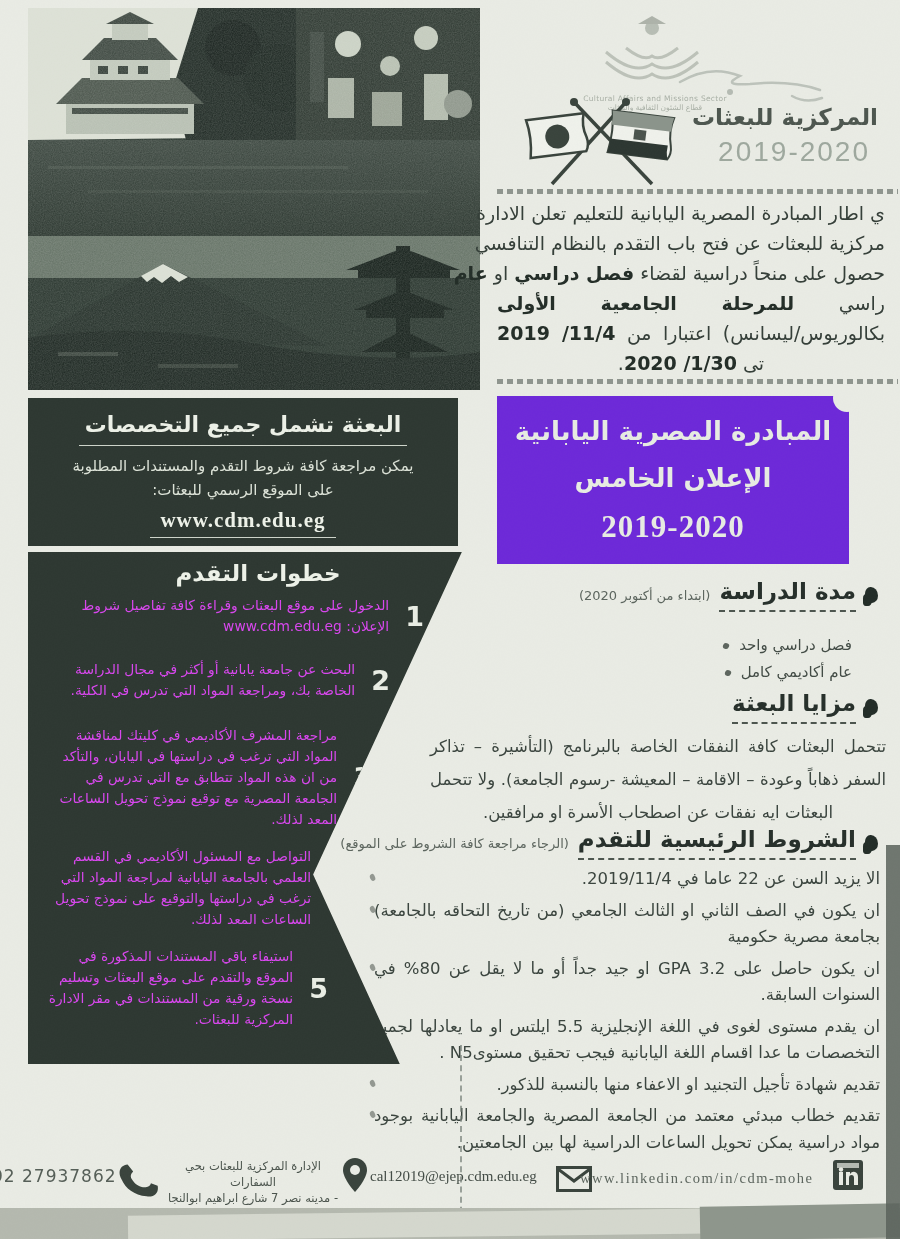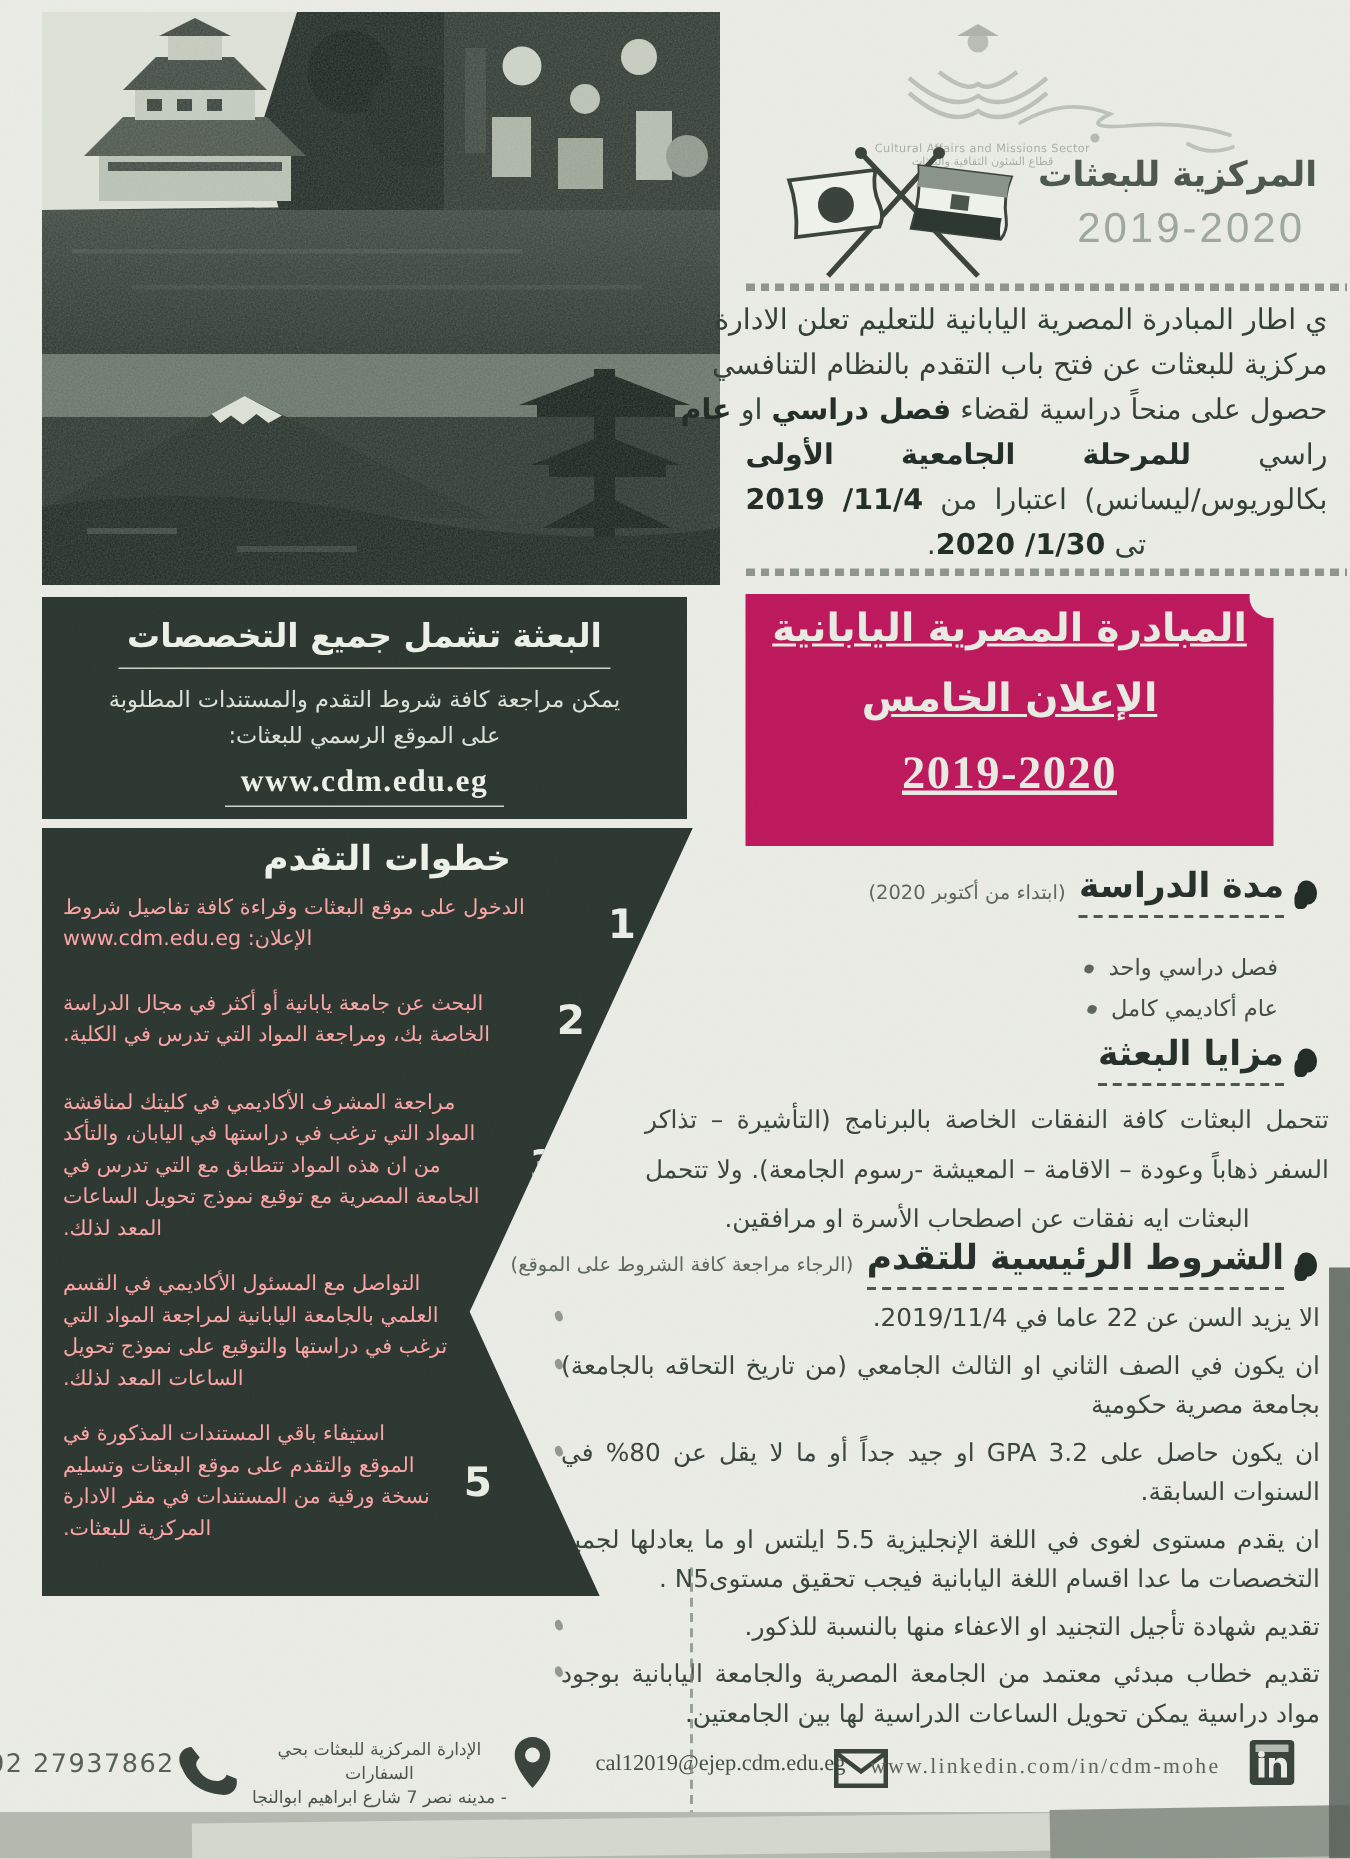--- a/index.html
+++ b/index.html
@@ -27,22 +27,22 @@
 
   
   .intro{left:497px;top:198px;width:388px;direction:rtl;font-size:19px;color:#343e38;}
   .iline{line-height:30px;text-align:justify;text-align-last:justify;white-space:nowrap;}
   .iline.spread{display:flex;justify-content:space-between;}
   .iline.center{text-align:center;text-align-last:center;}
   .b{font-weight:bold;color:#232d27;}
   .ltr{direction:ltr;unicode-bidi:embed;}
 
   
-  .title-box{left:497px;top:396px;width:352px;height:168px;background:#be185d;
-             direction:rtl;text-align:center;color:#e8ece3;text-decoration:underline;}
+  .title-box{left:497px;top:396px;width:352px;height:168px;background:#6d28d9;
+             direction:rtl;text-align:center;color:#e8ece3;padding-top:12px;}
   .title-box .t1{font-size:26px;font-weight:bold;line-height:46px;}
   .title-box .t2{font-size:26px;font-weight:bold;line-height:48px;}
   .title-box .t3{font-size:31px;font-weight:bold;line-height:50px;
                  font-family:"Liberation Serif",serif;letter-spacing:1px;}
   .torn{right:-12px;top:-12px;width:28px;height:28px;border-radius:50%;background:#eaece5;}
 
   
   .sec-h{right:22px;direction:rtl;display:flex;align-items:center;gap:9px;}
   .orn{width:13px;height:16px;background:#222c27;border-radius:45% 60% 50% 40%;
        box-shadow:-4px 5px 0 -2px #222c27;flex:none;}
@@ -74,33 +74,33 @@
   .band1 .bw{font-size:21px;font-weight:bold;font-family:"Liberation Serif",serif;
              display:inline-block;border-bottom:1.5px solid #cfd5cb;padding:2px 10px 4px;
              letter-spacing:1px;color:#eef2e9;}
 
   .steps-panel{left:28px;top:552px;width:440px;height:512px;background:#2d3731;
                clip-path:polygon(0 0,98.6% 0,64.8% 63%,84.5% 100%,0 100%);direction:rtl;}
   .steps-title{margin:8px 30px 0 0;width:360px;text-align:center;font-size:23px;
                font-weight:bold;color:#eef2e9;border-bottom:1px solid rgba(230,235,225,.0);}
   .step{display:flex;align-items:center;gap:16px;direction:rtl;padding-left:14px;}
   .step .num{font-size:27px;font-weight:bold;color:#eaeee5;flex:none;}
-  .step .stx{flex:1;font-size:13.8px;line-height:21px;text-align:left;color:#fca5a5;}
+  .step .stx{flex:1;font-size:13.8px;line-height:21px;text-align:right;color:#d946ef;}
 
   .deadline{left:28px;top:1053px;width:360px;height:84px;padding:9px 14px 0;
             font-size:15.5px;line-height:27px;color:#dfe4da;}
   .deadline .dl1,.deadline .dl2{display:block;text-align:justify;text-align-last:justify;white-space:nowrap;}
   .deadline .dl3{display:block;text-align:center;font-weight:bold;}
 
   
   .footer-item{color:#49524b;}
   .phone-no{left:-8px;top:1166px;font-size:17px;letter-spacing:1px;color:#555e57;}
   .addr{left:163px;top:1158px;width:180px;direction:rtl;text-align:center;
         font-size:11.5px;line-height:16px;color:#4a534c;}
-  .email{left:370px;top:1168px;font-size:15px;font-family:"Liberation Serif",serif;color:#424b45;margin-left:27px;}
+  .email{left:370px;top:1168px;font-size:15px;font-family:"Liberation Serif",serif;color:#424b45;}
   .lnkd{left:580px;top:1170px;font-size:14.5px;letter-spacing:1.5px;color:#5b645d;
         font-family:"Liberation Serif",serif;}
   .vdash{left:460px;top:1045px;height:188px;width:0;border-left:2px dashed #78817a;opacity:.7;}
 
   
   .bottom-band{left:0;top:1208px;width:900px;height:31px;background:#b5b9af;}
   .tape{left:128px;top:1212px;width:600px;height:25px;background:#d5d8ce;transform:rotate(-.7deg);}
   .smudge{left:700px;top:1205px;width:200px;height:34px;background:#8e968c;transform:rotate(-1deg);}
   .edge-r{left:886px;top:845px;width:14px;height:394px;background:#59615a;opacity:.85;}
   .noise{left:0;top:0;width:900px;height:1239px;pointer-events:none;opacity:.5;}

